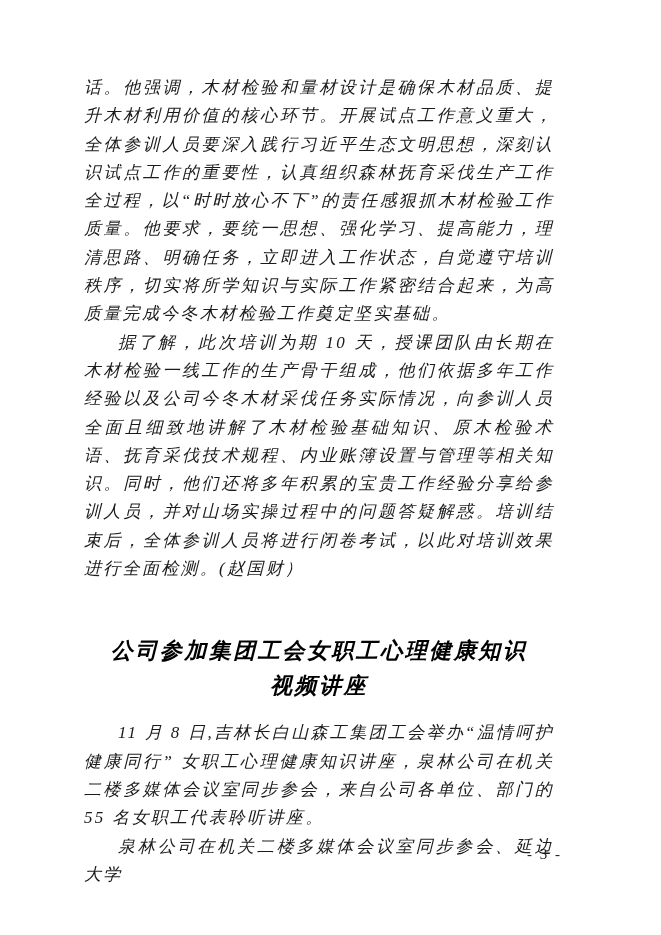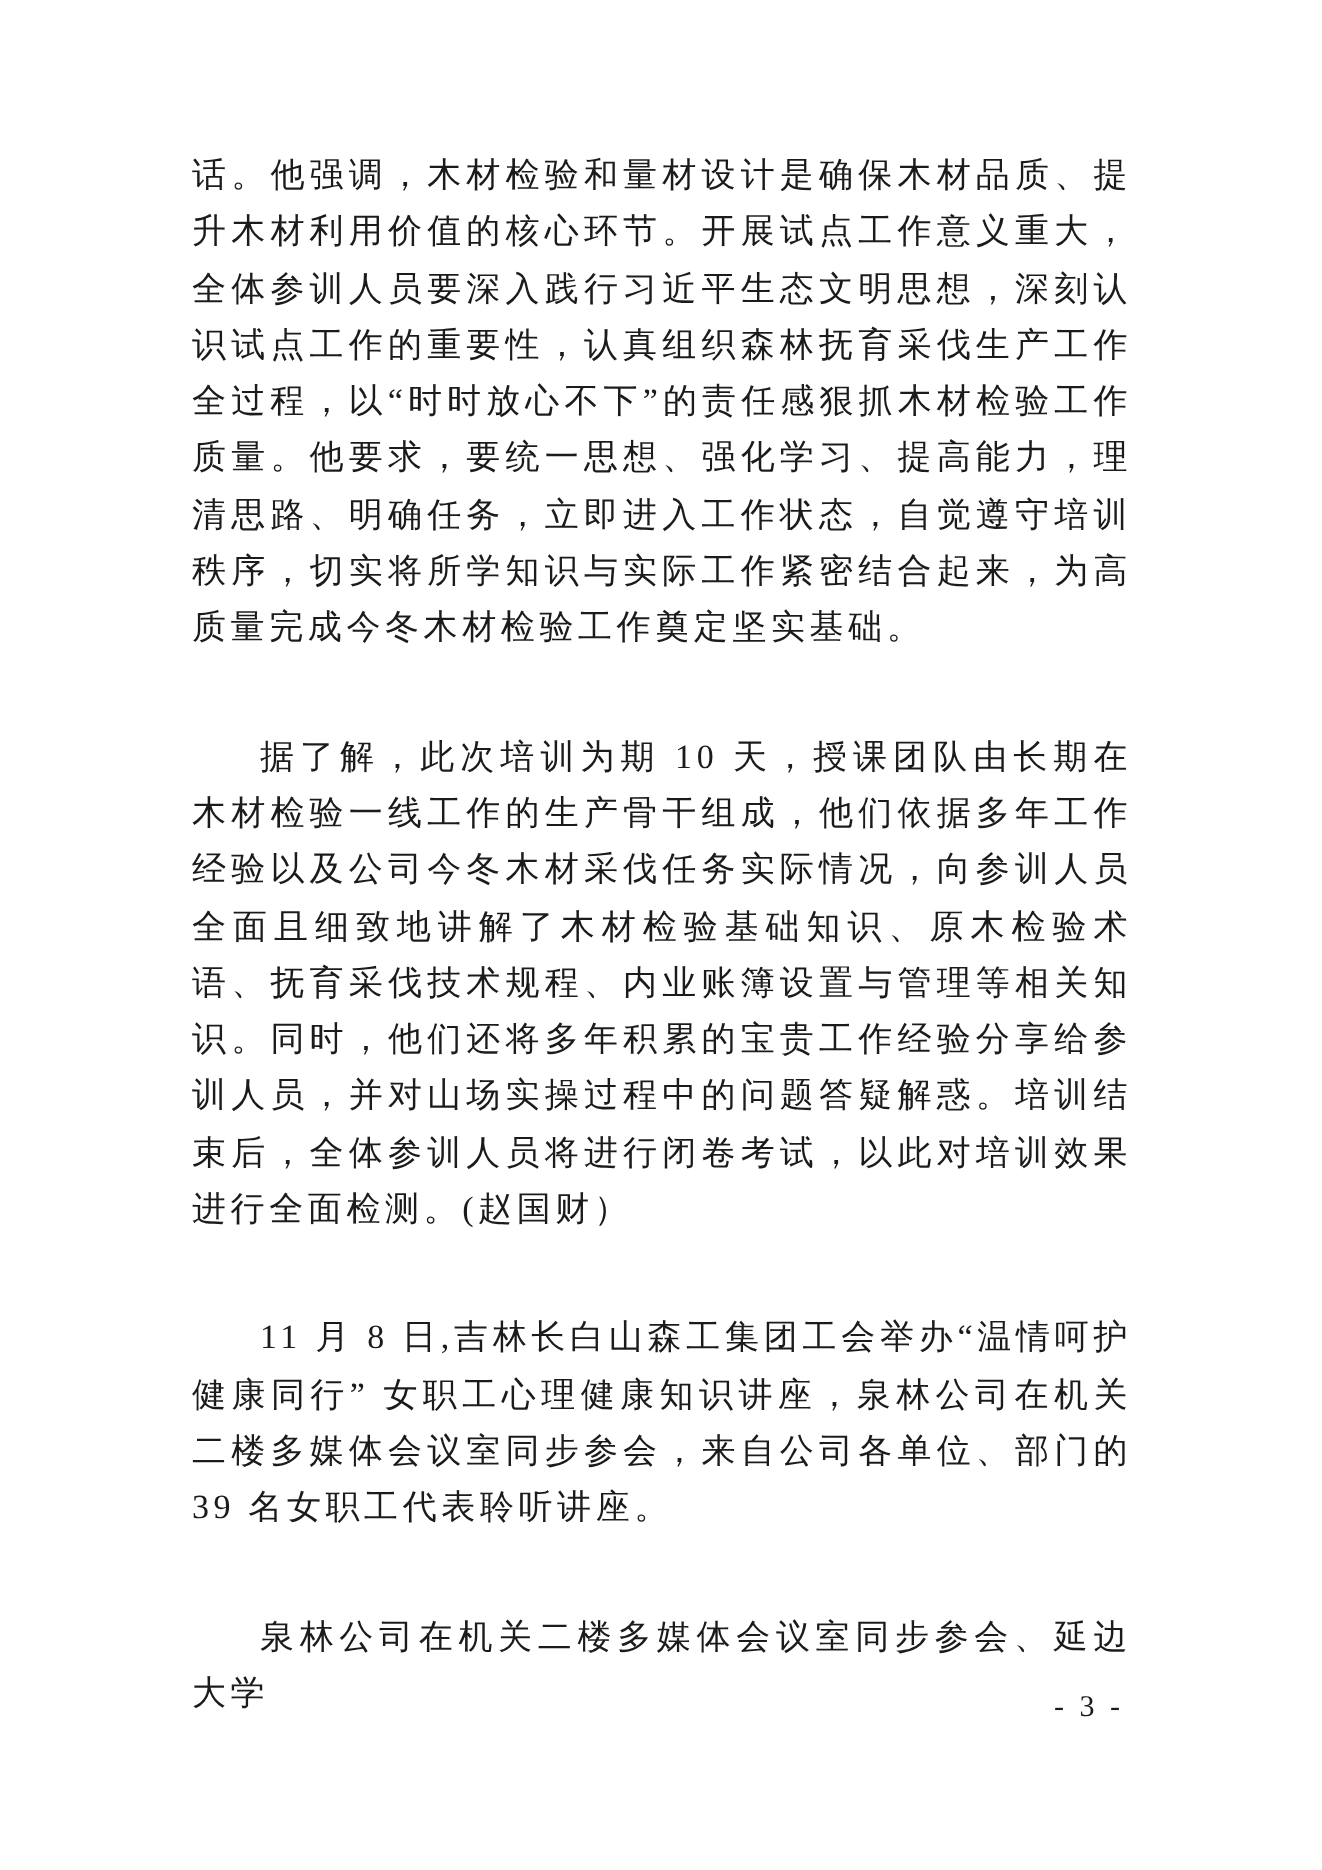--- a/index.html
+++ b/index.html
@@ -11,35 +11,35 @@
     position: relative;
     width: 661px;
     height: 935px;
     background: #ffffff;
     font-family: "Liberation Serif", "DejaVu Serif", serif;
     color: #1b1b1b;
     overflow: hidden;
   }
   .content {
     position: absolute;
-    left: 96px;
+    left: 84px;
     top: 74px;
     width: 470px;
+    font-style: italic;
   }
   .para {
     margin: 0;
     font-size: 17px;
     line-height: 28.3px;
     letter-spacing: 2.3px;
     text-align: justify;
     text-justify: inter-ideograph;
   }
   .para.indent {
     text-indent: 2em;
-    margin-top: 36px;
   }
   .article-title {
     margin: 50px 0 16px 0;
     font-size: 22px;
     font-weight: bold;
     color: #000000;
     text-align: center;
     line-height: 35px;
     letter-spacing: 2.5px;
   }
@@ -56,19 +56,23 @@
   }
 </style>
 </head>
 <body>
 
 <div class="page">
   <div class="content">
     <p class="para">话。他强调，木材检验和量材设计是确保木材品质、提升木材利用价值的核心环节。开展试点工作意义重大，全体参训人员要深入践行习近平生态文明思想，深刻认识试点工作的重要性，认真组织森林抚育采伐生产工作全过程，以“时时放心不下”的责任感狠抓木材检验工作质量。他要求，要统一思想、强化学习、提高能力，理清思路、明确任务，立即进入工作状态，自觉遵守培训秩序，切实将所学知识与实际工作紧密结合起来，为高质量完成今冬木材检验工作奠定坚实基础。</p>
     <p class="para indent">据了解，此次培训为期 10 天，授课团队由长期在木材检验一线工作的生产骨干组成，他们依据多年工作经验以及公司今冬木材采伐任务实际情况，向参训人员全面且细致地讲解了木材检验基础知识、原木检验术语、抚育采伐技术规程、内业账簿设置与管理等相关知识。同时，他们还将多年积累的宝贵工作经验分享给参训人员，并对山场实操过程中的问题答疑解惑。培训结束后，全体参训人员将进行闭卷考试，以此对培训效果进行全面检测。(赵国财）</p>
 
+    <h2 class="article-title">
+      <span class="title-line">公司参加集团工会女职工心理健康知识</span>
+      <span class="title-line">视频讲座</span>
+    </h2>
 
-    <p class="para indent">11 月 8 日,吉林长白山森工集团工会举办“温情呵护 健康同行” 女职工心理健康知识讲座，泉林公司在机关二楼多媒体会议室同步参会，来自公司各单位、部门的 39 名女职工代表聆听讲座。</p>
+    <p class="para indent">11 月 8 日,吉林长白山森工集团工会举办“温情呵护 健康同行” 女职工心理健康知识讲座，泉林公司在机关二楼多媒体会议室同步参会，来自公司各单位、部门的 55 名女职工代表聆听讲座。</p>
     <p class="para indent">泉林公司在机关二楼多媒体会议室同步参会、延边大学</p>
   </div>
 
   <div class="page-number">- 3 -</div>
 </div>
 
 </body></html>

